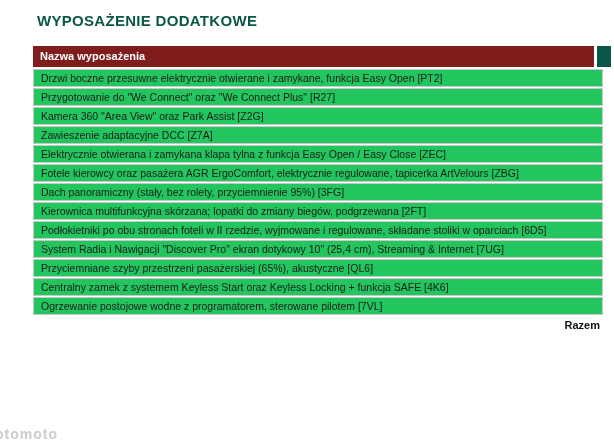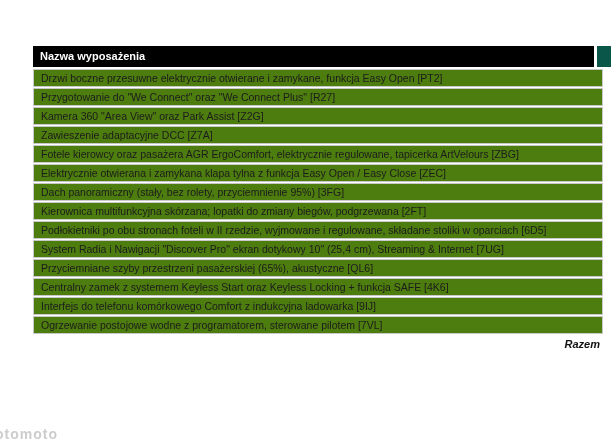--- a/index.html
+++ b/index.html
@@ -31,70 +31,70 @@
     right: 11px;
   }
   .table-header {
     display: flex;
     align-items: stretch;
     height: 21px;
     margin-bottom: 2px;
   }
   .table-header .main-cell {
     flex: 1;
-    background: #000000;
+    background: #7f1d1d;
     color: #ffffff;
     font-size: 11px;
     font-weight: 600;
     line-height: 21px;
     padding-left: 7px;
   }
   .table-header .side-cell {
     width: 14px;
     margin-left: 3px;
     margin-right: -8px;
     background: #0a5648;
   }
   .rows .row {
     height: 16px;
     line-height: 16px;
     border: 1px solid #c8c8c8;
     margin-bottom: 1px;
-    background: #4d7c0f;
+    background: #22c55e;
     padding-left: 7px;
     font-size: 10.5px;
     color: #1c1c1c;
     white-space: nowrap;
     overflow: hidden;
   }
   .total-row {
     margin-top: 4px;
     text-align: right;
     padding-right: 3px;
     font-size: 11px;
     font-weight: bold;
     color: #111111;
-    font-style: italic;
   }
   .watermark {
     position: absolute;
     left: -5px;
     bottom: 2px;
     font-size: 14px;
     font-weight: bold;
     letter-spacing: 1px;
     color: #c4c4c4;
     opacity: 0.85;
   }
 </style>
 </head>
 <body>
 
 <div class="page">
 
+  <div class="page-title">WYPOSAŻENIE DODATKOWE</div>
 
   <div class="content">
 
     <div class="table-header">
       <div class="main-cell">Nazwa wyposażenia</div>
       <div class="side-cell"></div>
     </div>
 
     <div class="rows">
 
@@ -109,25 +109,25 @@
 
         <div class="row">
           <span>Kamera 360 "Area View" oraz Park Assist [Z2G]</span>
         </div>
 
         <div class="row">
           <span>Zawieszenie adaptacyjne DCC [Z7A]</span>
         </div>
 
         <div class="row">
-          <span>Fotele kierowcy oraz pasażera AGR ErgoComfort, elektrycznie regulowane, tapicerka ArtVelours [ZBG]</span>
+          <span>Elektrycznie otwierana i zamykana klapa tylna z funkcja Easy Open / Easy Close [ZEC]</span>
         </div>
 
         <div class="row">
-          <span>Elektrycznie otwierana i zamykana klapa tylna z funkcja Easy Open / Easy Close [ZEC]</span>
+          <span>Fotele kierowcy oraz pasażera AGR ErgoComfort, elektrycznie regulowane, tapicerka ArtVelours [ZBG]</span>
         </div>
 
 
         <div class="row">
           <span>Dach panoramiczny (stały, bez rolety, przyciemnienie 95%) [3FG]</span>
         </div>
 
 
         <div class="row">
           <span>Kierownica multifunkcyjna skórzana; lopatki do zmiany biegów, podgrzewana [2FT]</span>
@@ -143,23 +143,20 @@
         </div>
 
         <div class="row">
           <span>Przyciemniane szyby przestrzeni pasażerskiej (65%), akustyczne [QL6]</span>
         </div>
 
         <div class="row">
           <span>Centralny zamek z systemem Keyless Start oraz Keyless Locking + funkcja SAFE [4K6]</span>
         </div>
 
-        <div class="row">
-          <span>Interfejs do telefonu komórkowego Comfort z indukcyjna ladowarka [9IJ]</span>
-        </div>
 
         <div class="row">
           <span>Ogrzewanie postojowe wodne z programatorem, sterowane pilotem [7VL]</span>
         </div>
       </div>
 
     <div class="total-row">Razem</div>
 
   </div>
 

